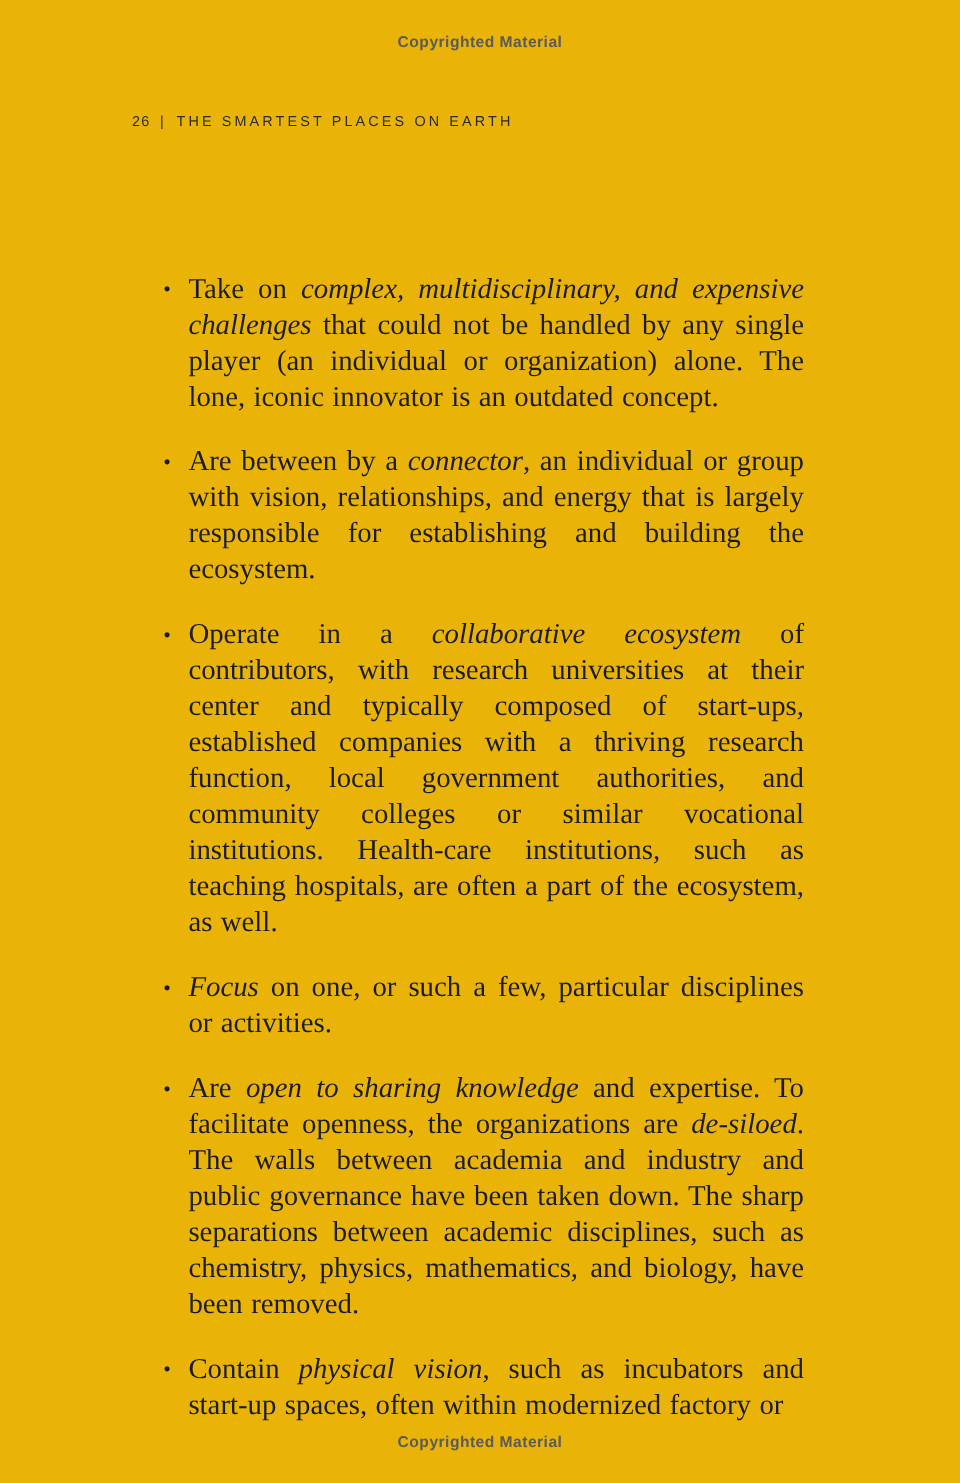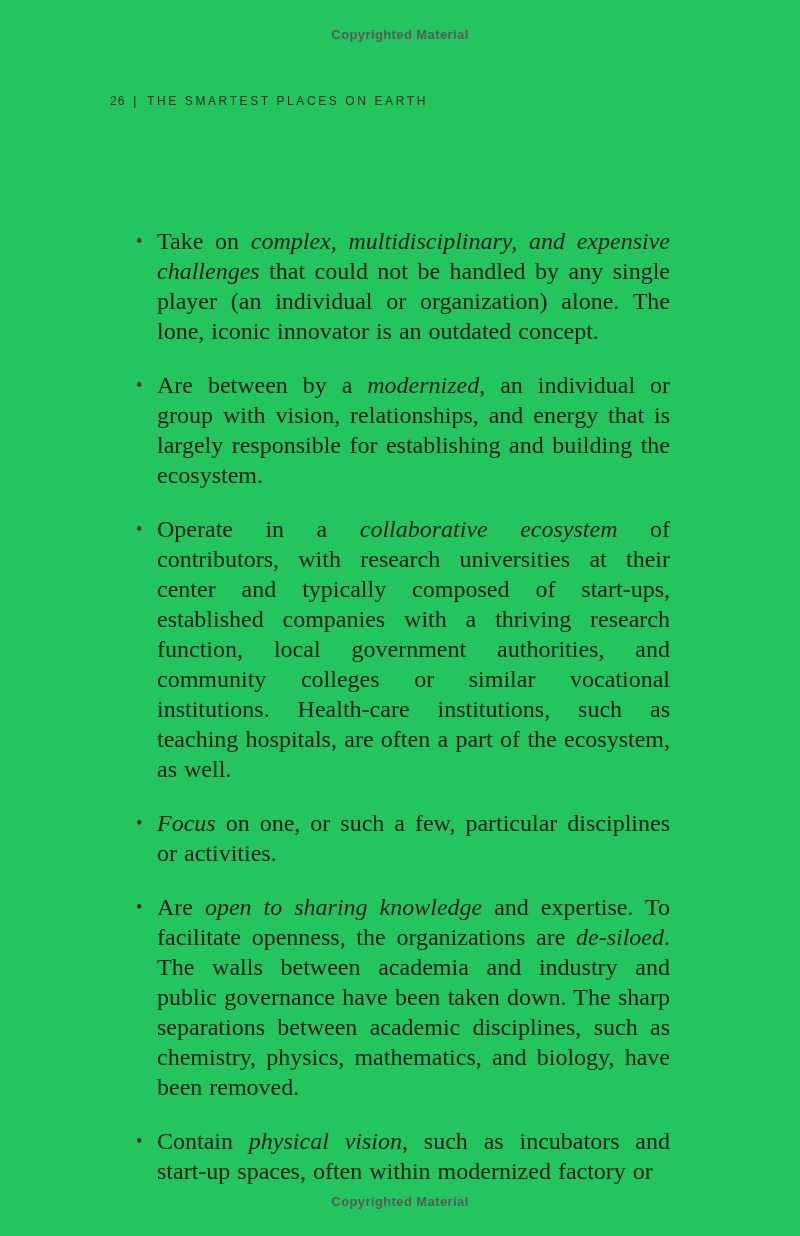--- a/index.html
+++ b/index.html
@@ -9,21 +9,21 @@
     height: 1236px;
     position: relative;
     font-family: "Liberation Serif", serif;
     color: #1c1c1c;
     overflow: hidden;
   }
   .page {
     position: relative;
     width: 800px;
     height: 1236px;
-    background: #22c55e;
+    background: #eab308;
   }
   .copyright {
     position: absolute;
     left: 0;
     width: 100%;
     text-align: center;
     font-family: "Liberation Sans", sans-serif;
     font-weight: bold;
     font-size: 13px;
     color: #5a5a5a;
@@ -92,21 +92,21 @@
   </div>
 
 
   <ul class="bullets">
       <li>
         <span class="marker">•</span>
         <span class="li-text"><span>Take on </span><em>complex, multidisciplinary, and expensive challenges</em><span> that could not be handled by any single player (an individual or organization) alone. The lone, iconic innovator is an outdated concept.</span></span>
       </li>
       <li>
         <span class="marker">•</span>
-        <span class="li-text"><span>Are between by a </span><em>modernized</em><span>, an individual or group with vision, relationships, and energy that is largely responsible for establishing and building the ecosystem.</span></span>
+        <span class="li-text"><span>Are between by a </span><em>connector</em><span>, an individual or group with vision, relationships, and energy that is largely responsible for establishing and building the ecosystem.</span></span>
       </li>
       <li>
         <span class="marker">•</span>
         <span class="li-text"><span>Operate in a </span><em>collaborative ecosystem</em><span> of contributors, with research universities at their center and typically composed of start-ups, established companies with a thriving research function, local government authorities, and community colleges or similar vocational institutions. Health-care institutions, such as teaching hospitals, are often a part of the ecosystem, as well.</span></span>
       </li>
       <li>
         <span class="marker">•</span>
         <span class="li-text"><em>Focus</em><span> on one, or such a few, particular disciplines or activities.</span></span>
       </li>
       <li>

